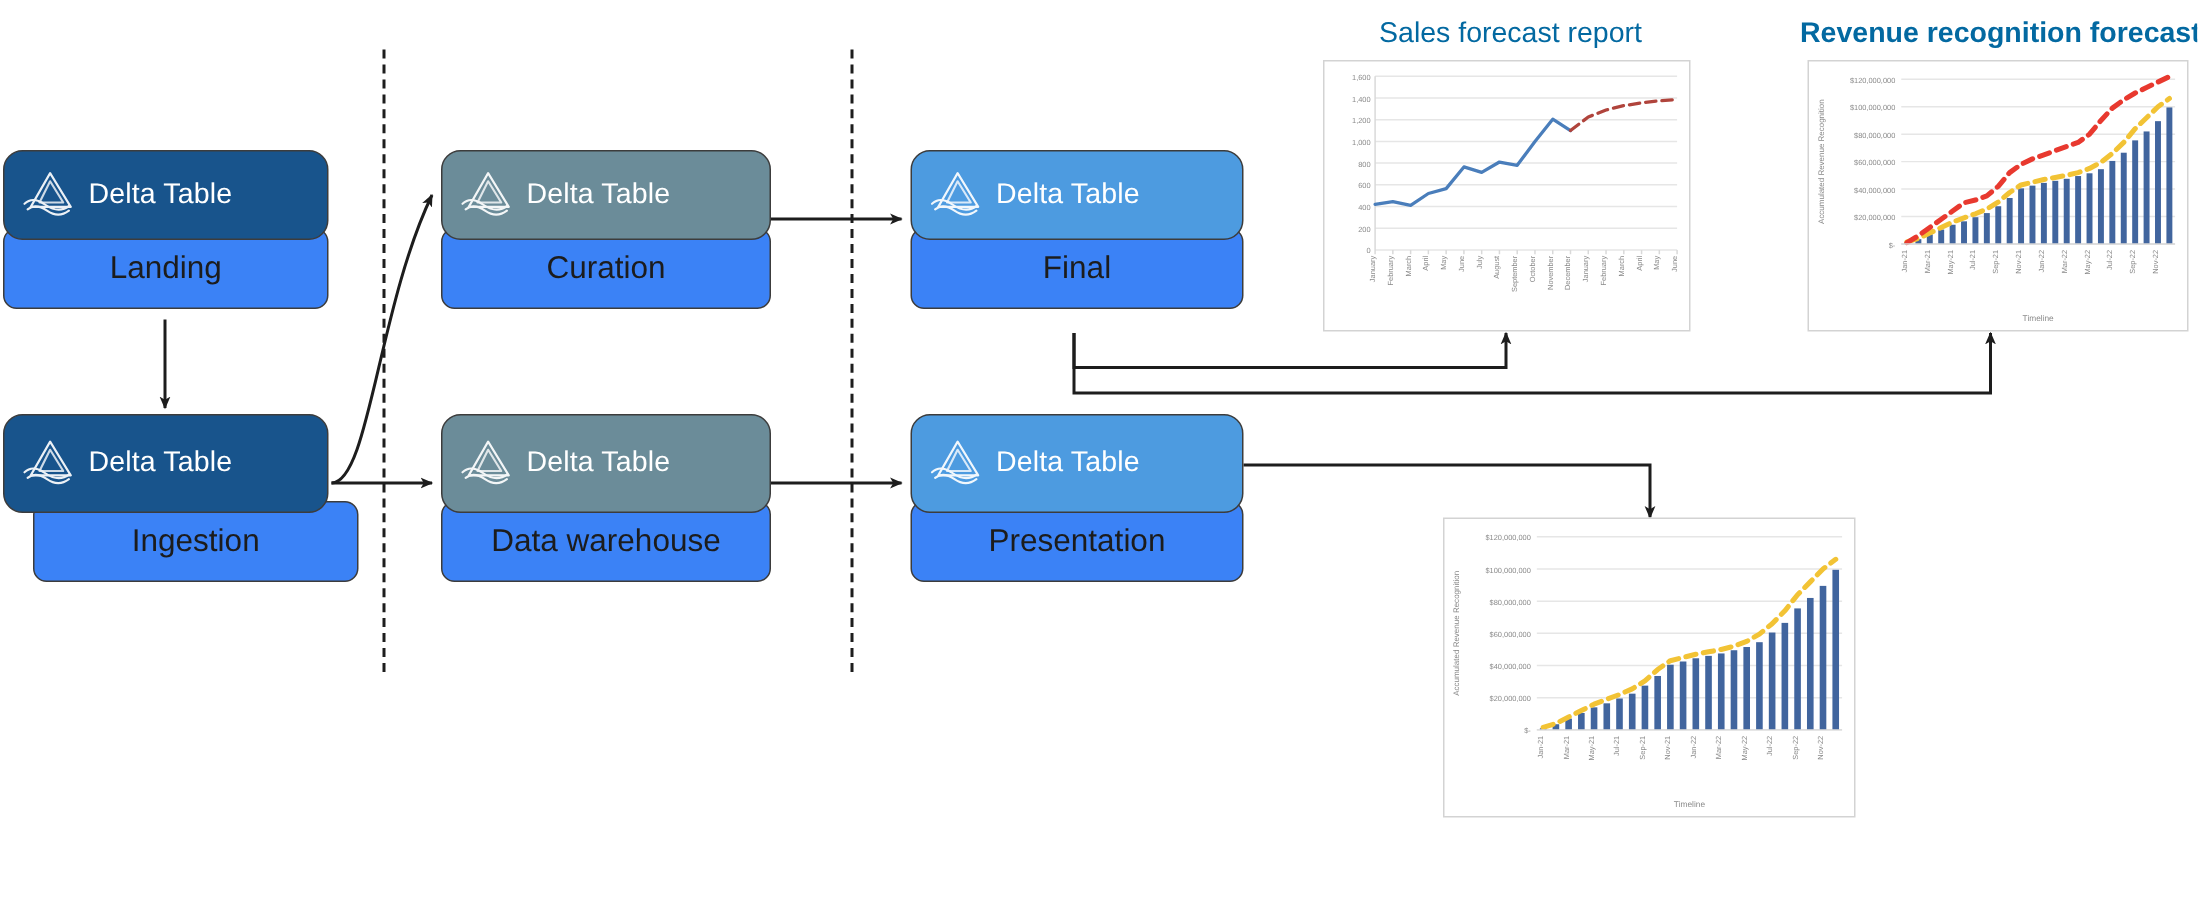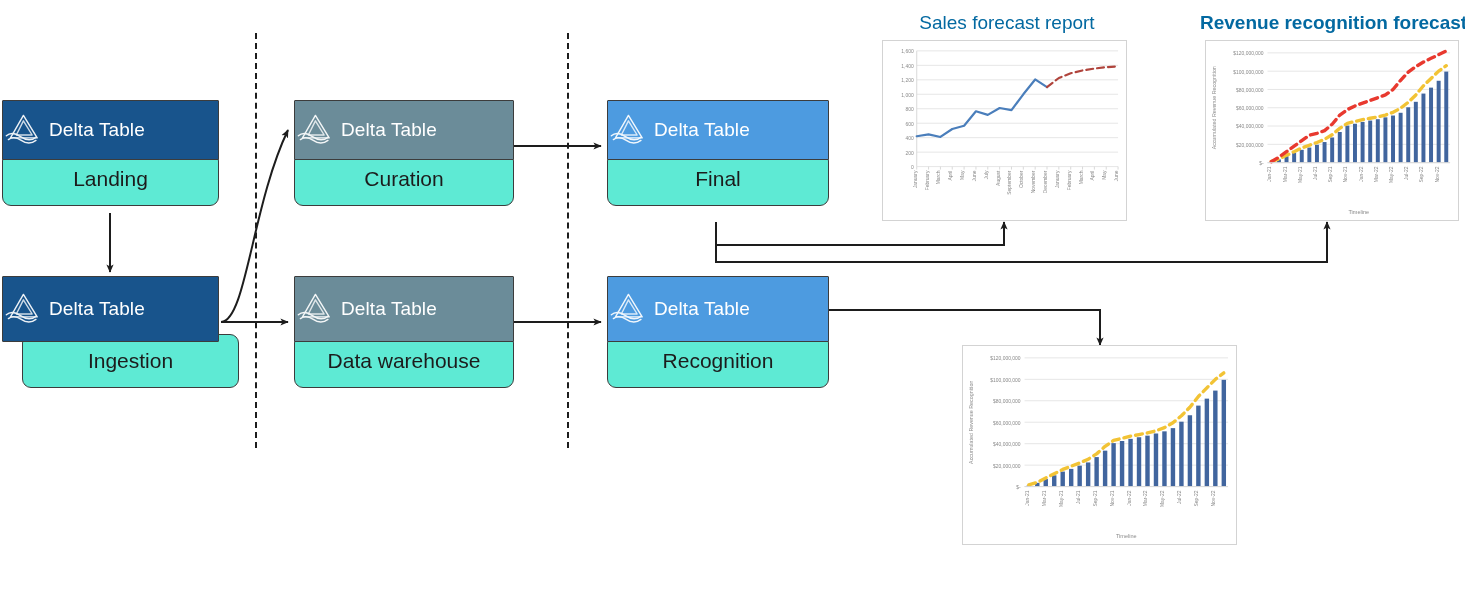--- a/index.html
+++ b/index.html
@@ -14,29 +14,30 @@
     height: 608px;
     background: #ffffff;
     overflow: hidden;
   }
 
   
   .node { position: absolute; }
   .node-head {
     position: absolute; left: 0; top: 0;
     width: 100%; height: 60px;
-    border-radius: 1px;
+    border-radius: 13px;
     border: 1px solid #3c3c3c;
     display: flex; align-items: center;
+    padding-left: 10px;
     z-index: 2;
   }
   .node-body {
     position: absolute; left: 0; top: 52px;
     width: 100%; height: 54px;
-    background: #5eead4;
+    background: #3b82f6;
     border: 1px solid #3c3c3c;
     border-radius: 9px;
     display: flex; align-items: center; justify-content: center;
     z-index: 1;
   }
   .node-head-label {
     color: #ffffff;
     font-size: 19px;
     letter-spacing: .1px;
     margin-left: 6px;
@@ -194,21 +195,21 @@
           <path d="M4,31 C10,25.5 16,28.5 21,32 C26,35.5 33,38 40,32.5"></path>
           <path d="M6.5,35.5 C12,31 17.5,33.5 22,36.5 C27,40 33,41.5 39.5,36.5"></path>
         </g>
       </svg>
       <span class="node-head-label">Delta Table</span>
     </div>
   </div>
 
   <div class="node" style="left:607px; top:276px; width:222px; height:120px;">
     <div class="node-body" style="top:58px;">
-      <span class="node-body-label">Recognition</span>
+      <span class="node-body-label">Presentation</span>
     </div>
     <div class="node-head" style="background:#4D9BE0; height:66px;">
       <svg class="delta-logo" viewBox="0 0 48 48">
         <g fill="none" stroke="#ffffff" stroke-width="1.7" stroke-linejoin="round" stroke-linecap="round" opacity="0.92">
           <path d="M24.5,6.5 L41,33.5 L9,33.5 Z"></path>
           <path d="M24.5,13 L35,30 L16,30 Z" opacity="0.85"></path>
           <path d="M4,31 C10,25.5 16,28.5 21,32 C26,35.5 33,38 40,32.5"></path>
           <path d="M6.5,35.5 C12,31 17.5,33.5 22,36.5 C27,40 33,41.5 39.5,36.5"></path>
         </g>
       </svg>

